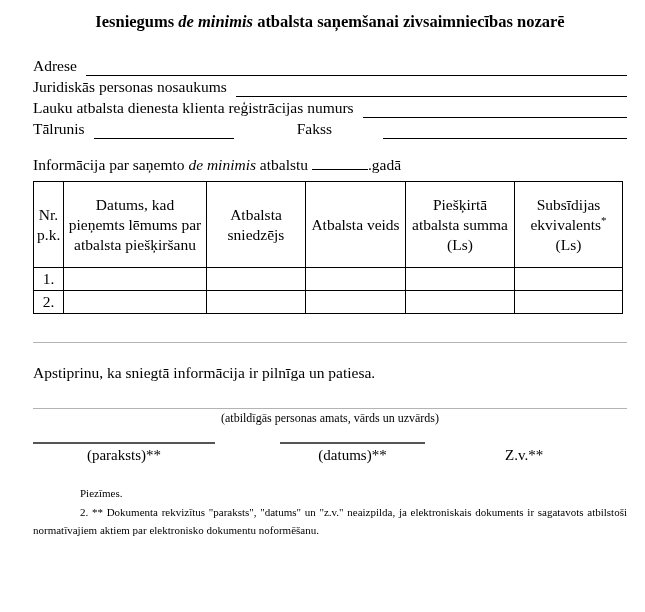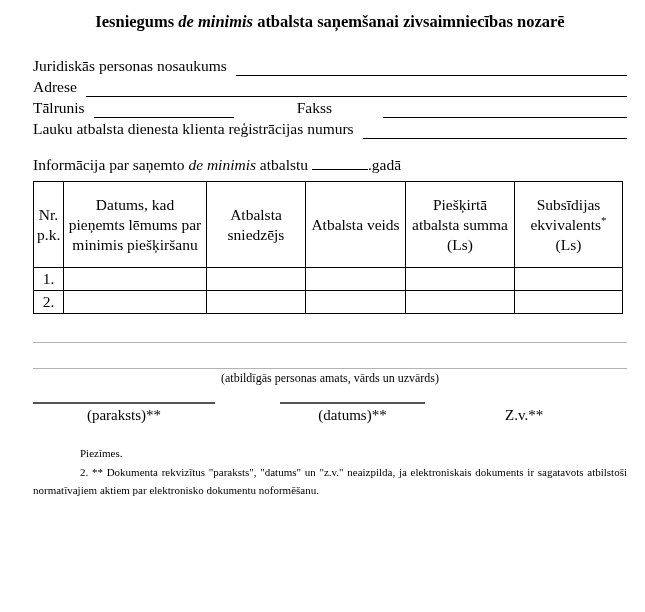--- a/index.html
+++ b/index.html
@@ -109,61 +109,61 @@
 <body>
 
 <div class="page">
   <div class="content">
 
     <div class="doc-title">
       <span>Iesniegums </span><span class="em">de minimis</span><span> atbalsta saņemšanai zivsaimniecības nozarē</span>
     </div>
 
     <div class="form-row">
+      <span class="lbl">Adrese</span>
+      <span class="fill"></span>
+    </div>
+
+    <div class="form-row">
       <span class="lbl">Juridiskās personas nosaukums</span>
       <span class="fill"></span>
     </div>
 
-    <div class="form-row">
-      <span class="lbl">Adrese</span>
+
+    <div class="form-row">
+      <span class="lbl">Lauku atbalsta dienesta klienta reģistrācijas numurs</span>
       <span class="fill"></span>
     </div>
-
 
     <div class="form-row">
       <span class="lbl">Tālrunis</span>
       <span class="fill w140"></span>
       <span class="spacer65"></span>
       <span class="lbl">Fakss</span>
       <span class="fill gap-left"></span>
-    </div>
-
-    <div class="form-row">
-      <span class="lbl">Lauku atbalsta dienesta klienta reģistrācijas numurs</span>
-      <span class="fill"></span>
     </div>
 
     <div class="info-line">
       <span>Informācija par saņemto </span><span class="em">de minimis</span><span> atbalstu</span>
       <span class="blank-year"></span><span>.gadā</span>
     </div>
 
     <table class="aid-table">
       <colgroup>
         <col style="width:30px">
           <col style="width:143px">
           <col style="width:99px">
         <col style="width:100px">
           <col style="width:109px">
           <col style="width:108px">
       </colgroup>
       <thead>
         <tr>
           <th>Nr. p.k.</th>
-          <th>Datums, kad pieņemts lēmums par minimis piešķiršanu</th>
+          <th>Datums, kad pieņemts lēmums par atbalsta piešķiršanu</th>
           <th>Atbalsta sniedzējs</th>
           <th>Atbalsta veids</th>
           <th>Piešķirtā atbalsta summa (Ls)</th>
           <th><span>Subsīdijas ekvivalents</span><sup>*</sup><span> (Ls)</span></th>
         </tr>
       </thead>
       <tbody>
         <tr>
           <td class="numcell">1.</td>
           <td></td>
@@ -178,20 +178,21 @@
           <td></td>
           <td></td>
           <td></td>
           <td></td>
         </tr>
       </tbody>
     </table>
 
     <div class="sep-line sep1"></div>
 
+    <div class="declaration">Apstiprinu, ka sniegtā informācija ir pilnīga un patiesa.</div>
 
     <div class="sep-line sep2"></div>
     <div class="caption-center">(atbildīgās personas amats, vārds un uzvārds)</div>
 
     <div class="sig-row">
       <div class="sig-block sig-paraksts">
         <div class="sig-line"></div>
         <div class="sig-label">(paraksts)**</div>
       </div>
       <div class="sig-gap"></div>

